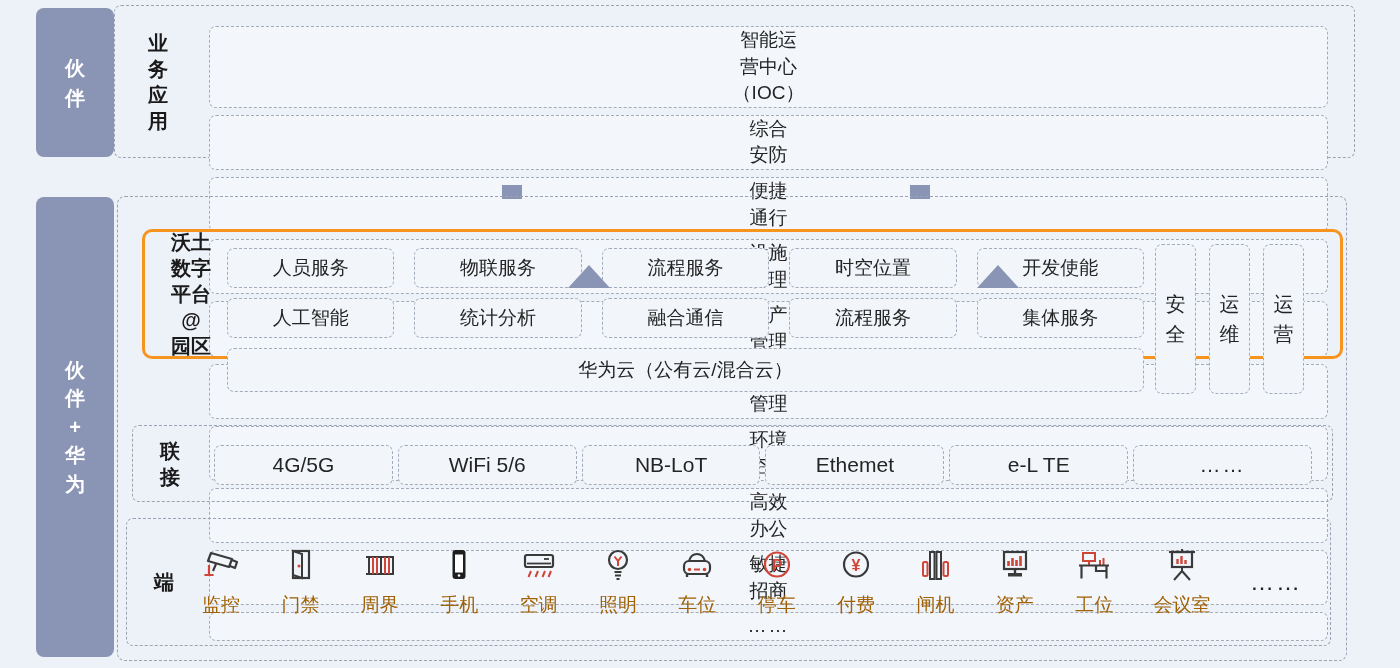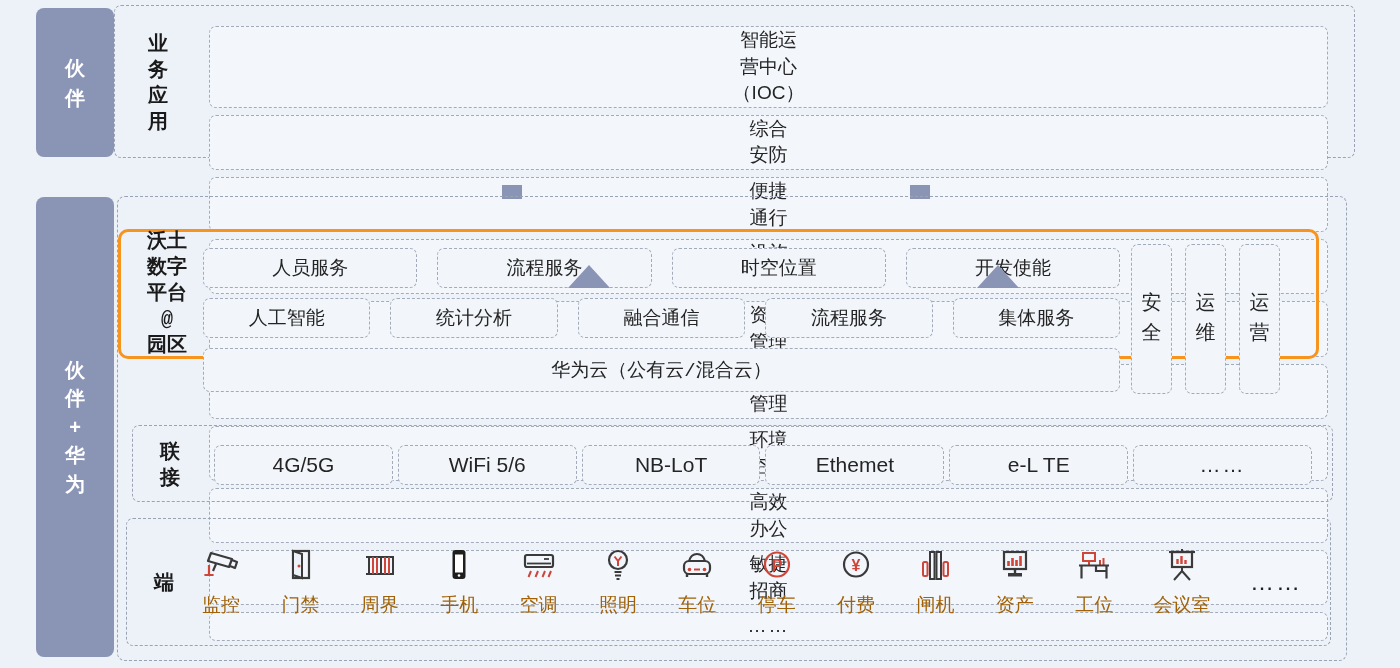--- a/index.html
+++ b/index.html
@@ -35,22 +35,22 @@
     flex:1; border:1px dashed #A2ABBA; border-radius:7px; background:#F3F7FC;
     display:flex; align-items:center; justify-content:center; text-align:center;
     font-size:19px; color:#242424; line-height:1.4; white-space:pre-line;
   }
 
   
   .conn-square { position:absolute; width:20px; height:14px; background:#8A94B5; }
 
   
   .platform {
-    position:absolute; left:0; top:32px; width:1201px; height:130px;
-    border:3px solid #F7941E; border-radius:10px;font-family:Liberation Mono, monospace;
+    position:absolute; left:24px; top:32px; width:1201px; height:130px;
+    border:3px solid #F7941E; border-radius:10px;
   }
   .svc-grid { position:absolute; left:82px; top:16px; width:917px; }
   .svc-row { display:flex; gap:20px; height:40px; margin-bottom:10px; }
   .svc-box, .cloud-box, .pillar-box, .link-box {
     border:1px dashed #A2ABBA; border-radius:7px; background:#F2F6FB;
     display:flex; align-items:center; justify-content:center;
     font-size:19px; color:#242424; text-align:center;
   }
   .svc-box { flex:1; }
   .cloud-box { height:44px; }
@@ -137,20 +137,21 @@
 
     <div class="platform">
       <div class="v-label" style="left:24px; width:44px;">沃土
 数字
 平台
 @
 园区</div>
       <div class="svc-grid">
         <div class="svc-row">
           <div class="svc-box">人员服务</div>
+          <div class="svc-box">物联服务</div>
           <div class="svc-box">流程服务</div>
           <div class="svc-box">时空位置</div>
           <div class="svc-box">开发使能</div>
         </div>
         <div class="svc-row">
           <div class="svc-box">人工智能</div>
           <div class="svc-box">统计分析</div>
           <div class="svc-box">融合通信</div>
           <div class="svc-box">流程服务</div>
           <div class="svc-box">集体服务</div>

